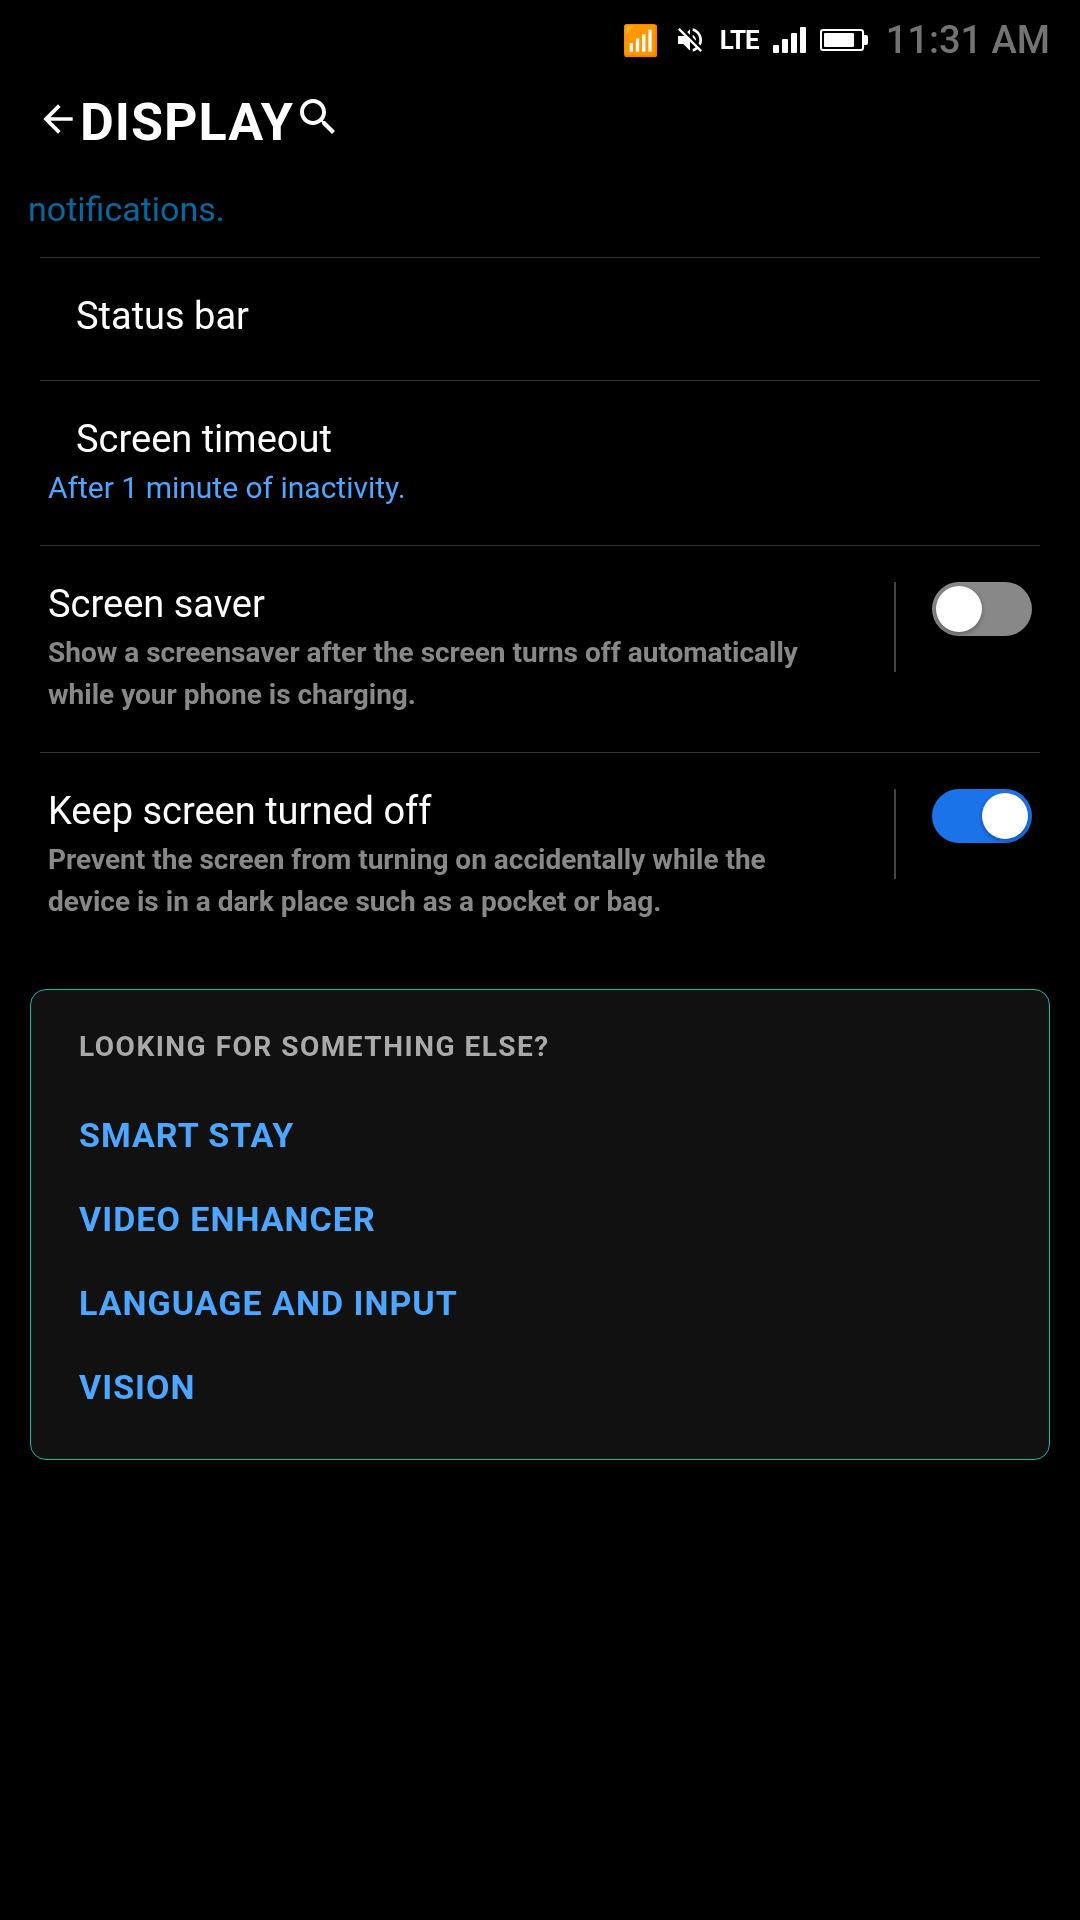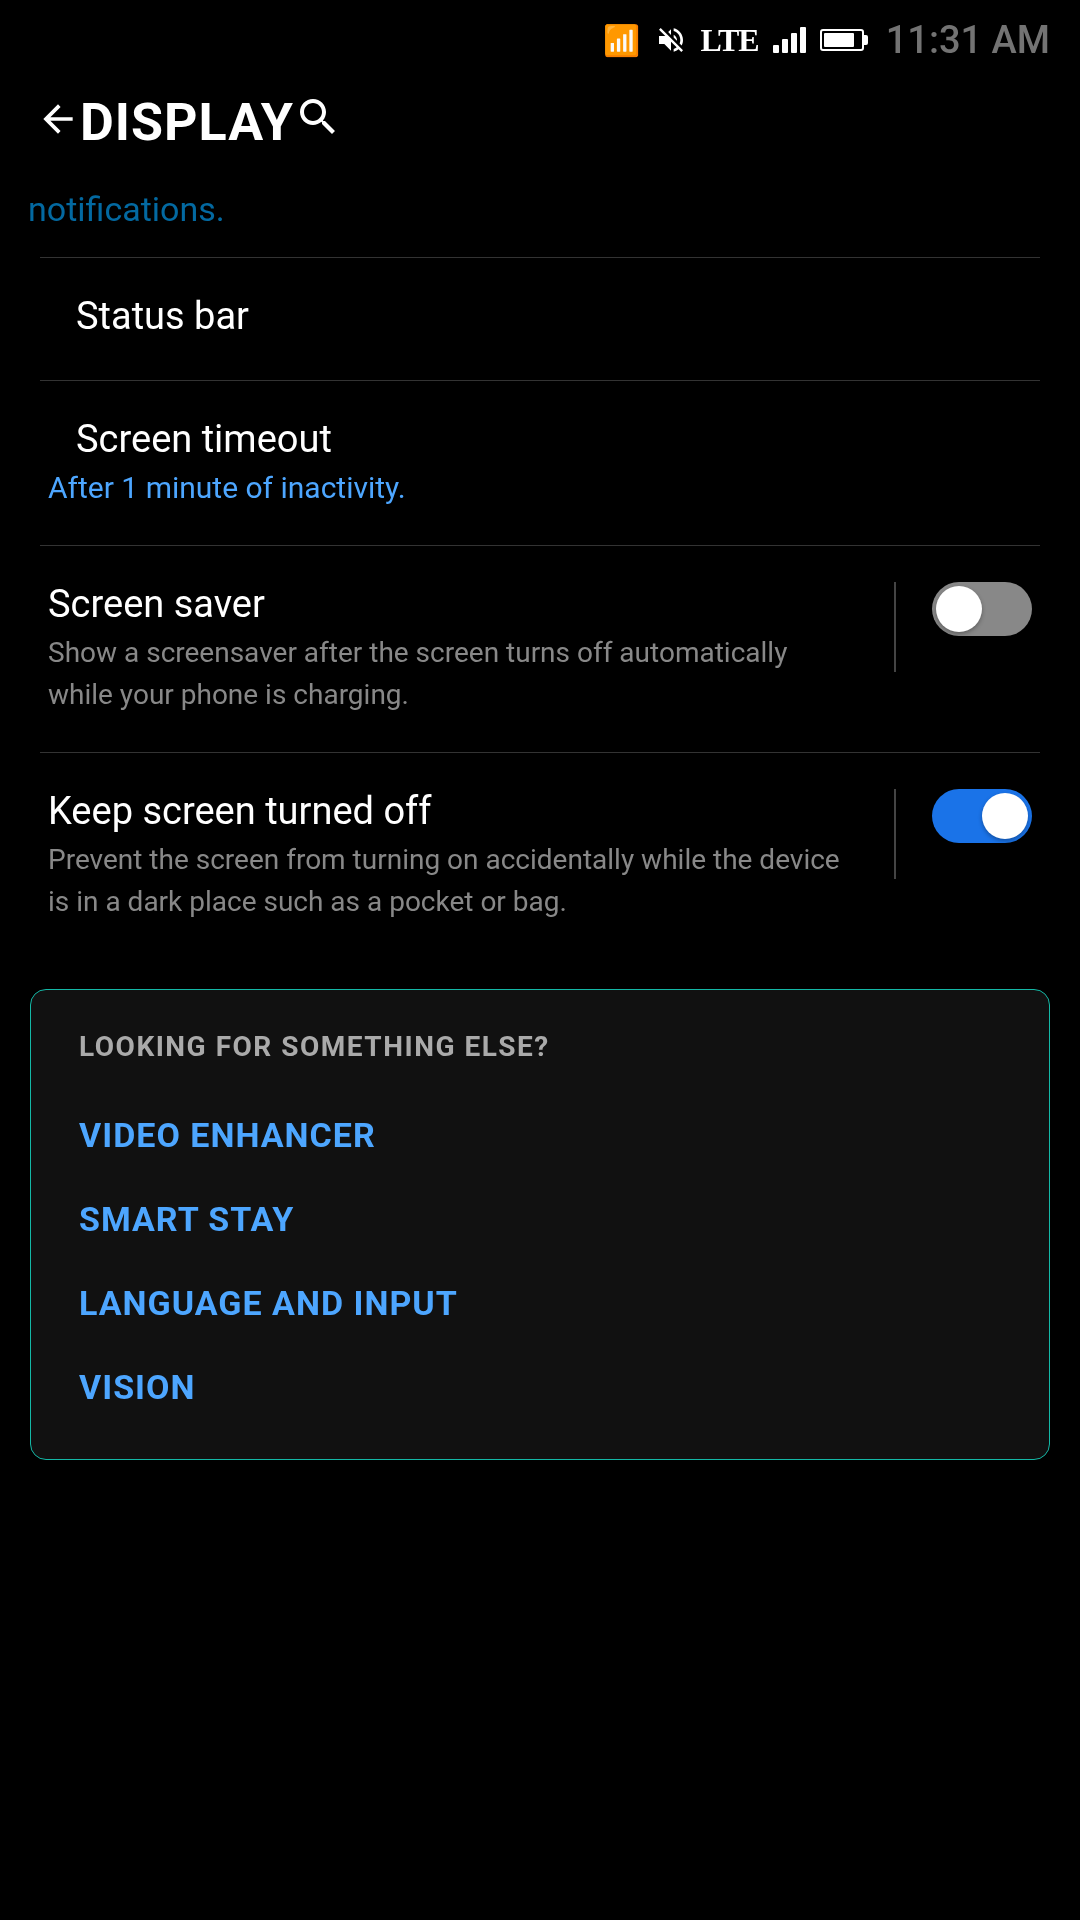--- a/index.html
+++ b/index.html
@@ -169,20 +169,21 @@
       font-size: 38px;
       font-weight: 400;
       color: #fff;
       margin-bottom: 6px;
     }
 
     .toggle-item-subtitle {
       font-size: 28px;
       color: #888;
       line-height: 1.5;
+      font-weight: bold;
     }
 
     .toggle-divider {
       width: 2px;
       height: 90px;
       background: #444;
       margin-right: 36px;
     }
 
     
@@ -254,21 +255,21 @@
 
 <div class="status-bar">
   <div class="status-icons">
 
     <span style="font-size:30px;">📶</span>
 
     <svg width="32" height="32" viewBox="0 0 24 24" fill="white">
       <path d="M16.5 12c0-1.77-1.02-3.29-2.5-4.03v2.21l2.45 2.45c.03-.2.05-.41.05-.63zm2.5 0c0 .94-.2 1.82-.54 2.64l1.51 1.51C20.63 14.91 21 13.5 21 12c0-4.28-2.99-7.86-7-8.77v2.06c2.89.86 5 3.54 5 6.71zM4.27 3L3 4.27 7.73 9H3v6h4l5 5v-6.73l4.25 4.25c-.67.52-1.42.93-2.25 1.18v2.06c1.38-.31 2.63-.95 3.69-1.81L19.73 21 21 19.73l-9-9L4.27 3zM12 4L9.91 6.09 12 8.18V4z"></path>
     </svg>
 
-    <span style="font-size:32px; font-weight:700; letter-spacing:-1px;font-family:Liberation Serif, serif;">LTE</span>
+    <span style="font-size:26px; font-weight:700; letter-spacing:-1px;">LTE</span>
 
     <div class="signal-bars">
       <div class="signal-bar" style="height:8px;"></div>
       <div class="signal-bar" style="height:14px;"></div>
       <div class="signal-bar" style="height:20px;"></div>
       <div class="signal-bar" style="height:26px;"></div>
     </div>
 
     <div class="battery-icon">
       <div class="battery-fill"></div>
@@ -329,19 +330,19 @@
       <div class="toggle-item-subtitle">Prevent the screen from turning on accidentally while the device is in a dark place such as a pocket or bag.</div>
     </div>
     <div class="toggle-divider"></div>
     <div class="toggle-switch on">
       <div class="toggle-knob"></div>
     </div>
   </div>
 
   <div class="suggestions-card">
     <div class="suggestions-title">LOOKING FOR SOMETHING ELSE?</div>
+    <a class="suggestion-link">SMART STAY</a>
     <a class="suggestion-link">VIDEO ENHANCER</a>
-    <a class="suggestion-link">SMART STAY</a>
     <a class="suggestion-link">LANGUAGE AND INPUT</a>
     <a class="suggestion-link">VISION</a>
   </div>
 
 </div>
 
 </body></html>

